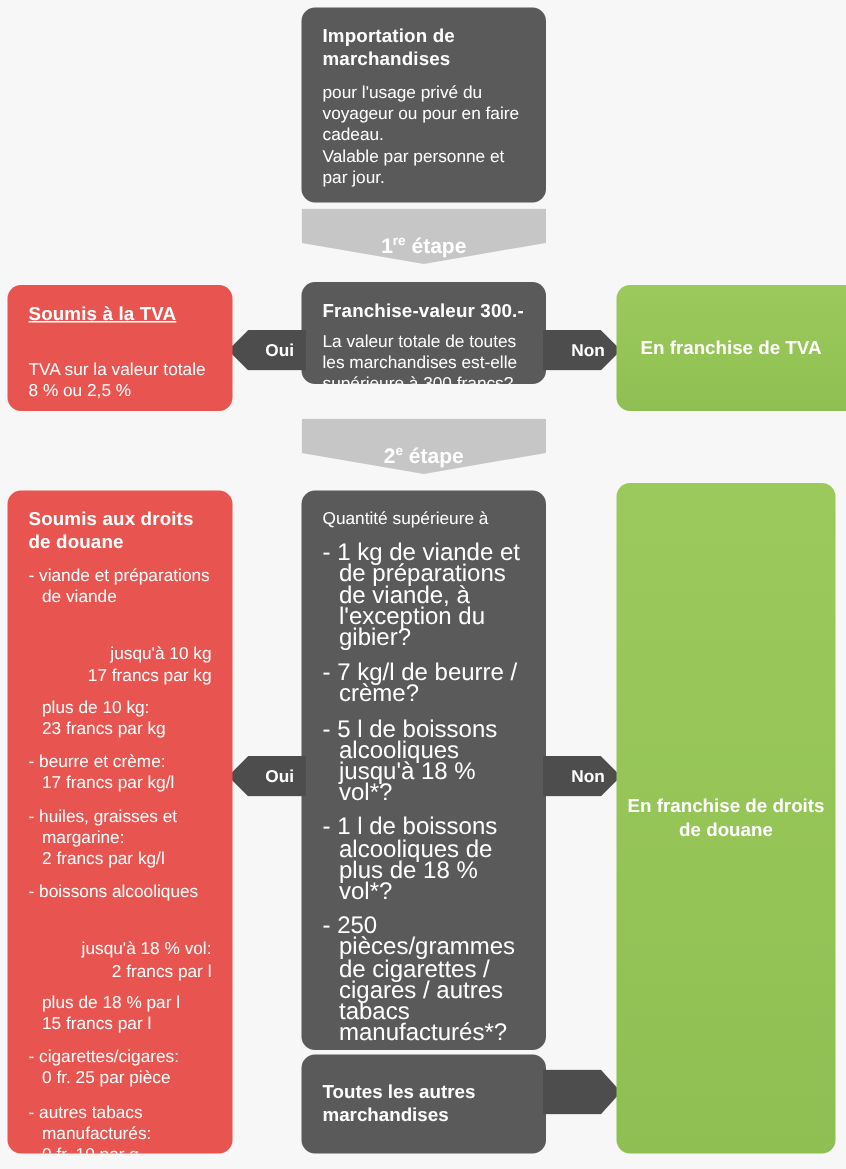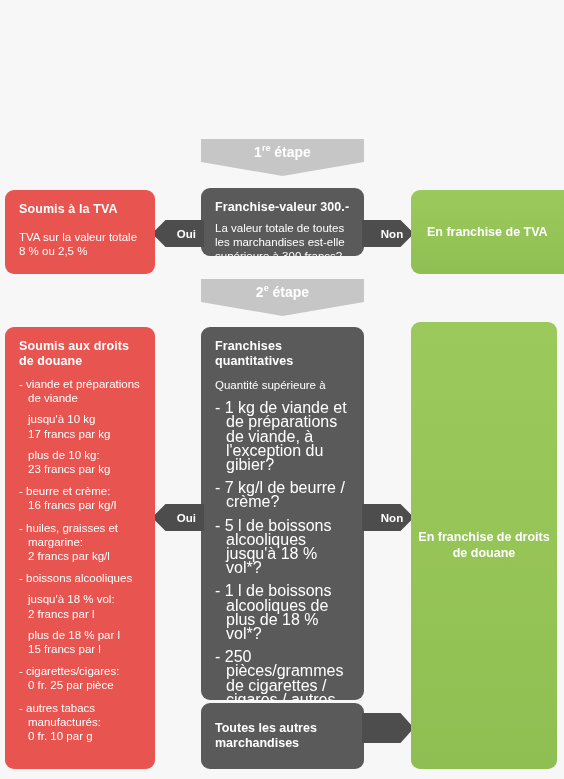--- a/index.html
+++ b/index.html
@@ -44,30 +44,30 @@
     background: #c6c6c6;
     color: #ffffff;
     font-weight: bold;
     font-size: 14px;
     text-align: center;
     -webkit-clip-path: polygon(0 0, 100% 0, 100% 62%, 50% 100%, 0 62%);
     clip-path: polygon(0 0, 100% 0, 100% 62%, 50% 100%, 0 62%);
   }
   #step1 { left: 201px; top: 139px; width: 163px; height: 37px; }
   #step2 { left: 201px; top: 279px; width: 163px; height: 37px; }
-  .step-arrow span.lbl { display: block; padding-top: 4px; }
+  .step-arrow span.lbl { display: block; padding-top: 16px; }
   .step-arrow sup { font-size: 9px; vertical-align: super; font-weight: bold; }
 
   
   #decision1 { left: 201px; top: 188px; width: 163px; height: 68px; }
   #decision1 .box-title { margin-bottom: 6px; }
 
   
   #tvaBox { left: 5px; top: 190px; width: 150px; height: 84px; }
-  #tvaBox .box-title { margin-bottom: 13px; }
+  #tvaBox .box-title { margin-bottom: 23px; text-decoration: underline; }
 
   
   #tvaFree { left: 411px; top: 190px; width: 165px; height: 84px;
              display: flex; align-items: center; }
   #tvaFree .grn-label {
     font-weight: bold; font-size: 12.5px; line-height: 15px;
     padding: 0 16px;
   }
 
   
@@ -128,35 +128,40 @@
   #duty .lead { margin-bottom: 9px; }
   ul.dlist { list-style: none; }
   ul.dlist li {
     font-size: 11.5px;
     line-height: 14.2px;
     padding-left: 9px;
     text-indent: -9px;
     margin-bottom: 8px;
   }
   ul.dlist li .sub { display: block; text-indent: 0; margin-top: 7px; }
-  ul.dlist li .sub.first { margin-top: 7px; }
+  ul.dlist li .sub.first { margin-top: 24px; text-align: right; }
 
   
   #dutyFree { left: 411px; top: 322px; width: 146px; height: 447px;
               display: flex; align-items: center; justify-content: center; }
   #dutyFree .grn-label {
     font-weight: bold; font-size: 12.5px; line-height: 15.5px;
     text-align: center;
   }
 </style>
 </head>
 <body>
 
 <div id="canvas">
 
+  <div class="box gray pad" id="intro">
+    <div class="box-title">Importation de marchandises</div>
+    <div class="box-body" style="white-space:pre-line">pour l'usage privé du voyageur ou pour en faire cadeau.
+Valable par personne et par jour.</div>
+  </div>
 
   <div class="step-arrow" id="step1">
     <span class="lbl"><span>1</span><sup>re</sup><span> étape</span></span>
   </div>
 
   <div class="box gray pad" id="decision1">
     <div class="box-title">Franchise-valeur 300.-</div>
     <div class="box-body">La valeur totale de toutes les marchandises est-elle supérieure à 300 francs?</div>
   </div>
 
@@ -176,21 +181,20 @@
 
   <div class="box green" id="tvaFree">
     <div class="grn-label">En franchise de TVA</div>
   </div>
 
   <div class="step-arrow" id="step2">
     <span class="lbl"><span>2</span><sup>e</sup><span> étape</span></span>
   </div>
 
   <div class="box gray pad" id="quant">
-    <div class="box-title">Franchises quantitatives</div>
     <div class="box-body lead">Quantité supérieure à</div>
     <ul class="qlist">
       <li>- 1 kg de viande et de préparations de viande, à l'exception du gibier?</li>
       <li>- 7 kg/l de beurre / crème?</li>
       <li>- 5 l de boissons alcooliques jusqu'à 18 % vol*?</li>
       <li>- 1 l de boissons alcooliques de plus de 18 % vol*?</li>
       <li>- 250 pièces/grammes de cigarettes / cigares / autres tabacs manufacturés*?</li>
     </ul>
 
   </div>
@@ -214,21 +218,21 @@
     <ul class="dlist">
       <li>
         <span style="white-space:pre-line">- viande et préparations de viande</span>
         <span class="sub first" style="white-space:pre-line">jusqu'à 10 kg
 17 francs par kg</span>
         <span class="sub" style="white-space:pre-line">plus de 10 kg:
 23 francs par kg</span>
       </li>
       <li>
         <span style="white-space:pre-line">- beurre et crème:
-16 francs par kg/l</span>
+17 francs par kg/l</span>
       </li>
       <li>
         <span style="white-space:pre-line">- huiles, graisses et margarine:
 2 francs par kg/l</span>
       </li>
       <li>
         <span style="white-space:pre-line">- boissons alcooliques</span>
         <span class="sub first" style="white-space:pre-line">jusqu'à 18 % vol:
 2 francs par l</span>
         <span class="sub" style="white-space:pre-line">plus de 18 % par l

